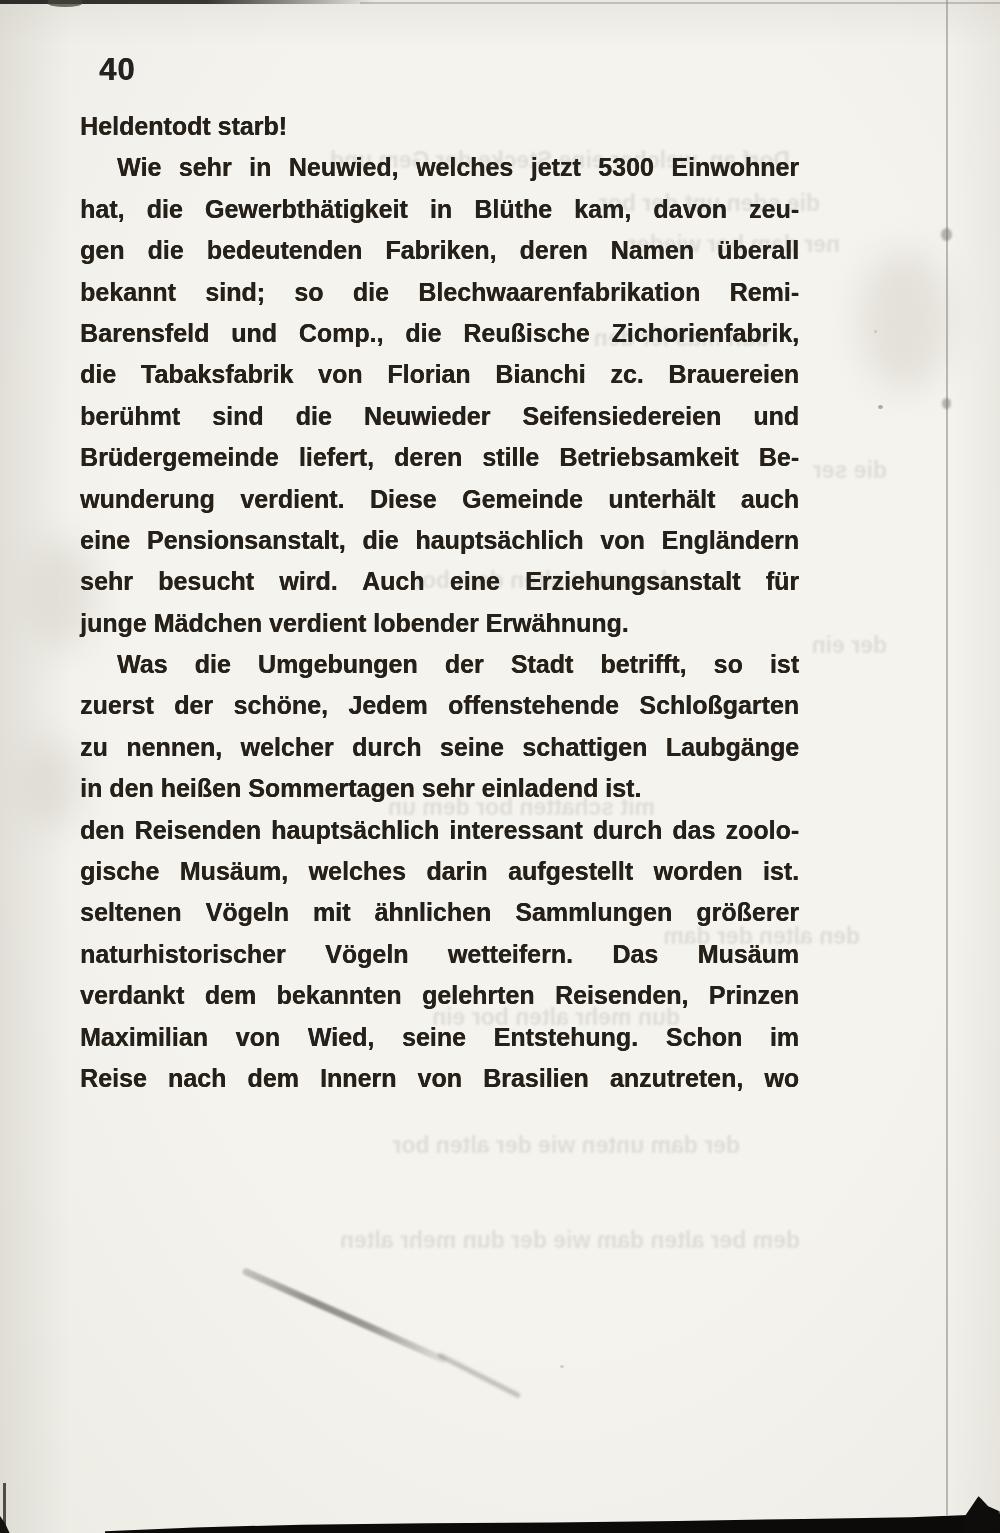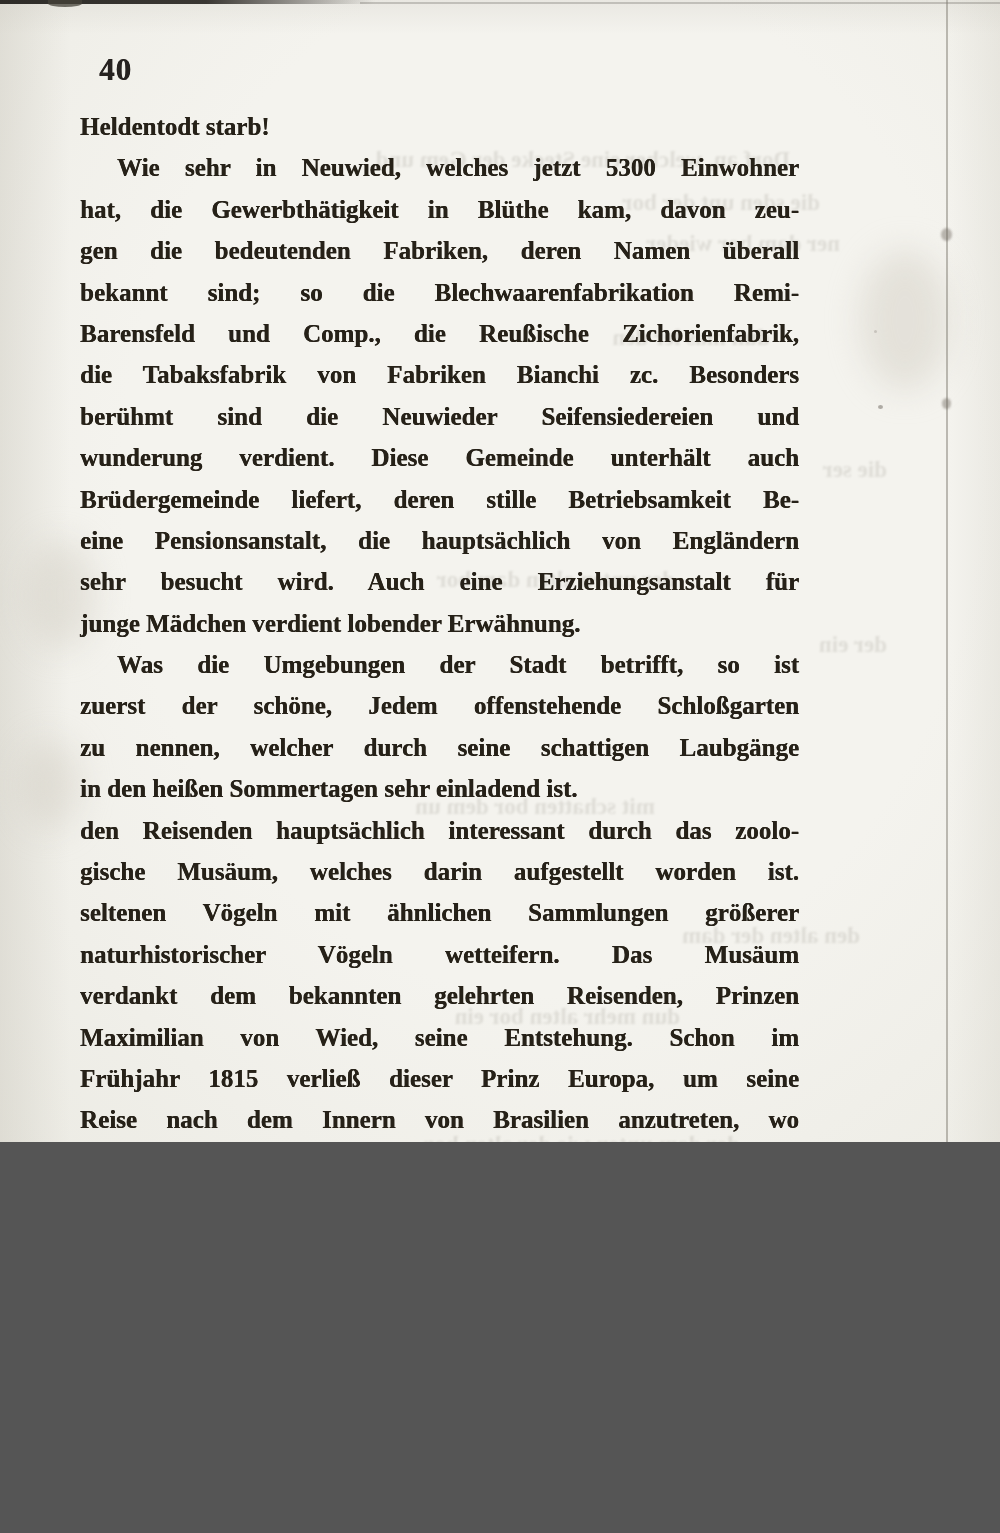--- a/index.html
+++ b/index.html
@@ -1,26 +1,26 @@
 <!DOCTYPE html>
 <html><head>
 <meta charset="utf-8">
 <style>
   html,body{margin:0;padding:0;background:#555;}
   #scan{
     position:relative;
-    width:1000px;height:1142px;
+    width:1000px;height:1533px;
     overflow:hidden;
     background:
       linear-gradient(90deg, rgba(205,202,192,.45) 0%, rgba(205,202,192,0) 7%),
       linear-gradient(270deg, rgba(210,207,197,.30) 0%, rgba(210,207,197,0) 5%),
       linear-gradient(180deg, rgba(200,197,188,.25) 0%, rgba(200,197,188,0) 3%),
       radial-gradient(ellipse at 55% 42%, #f4f3ee 55%, #ecebe4 100%);
     background-color:#efeee8;
-    font-family:Liberation Serif, serif;
+    font-family:Liberation Sans, sans-serif;
   }
   
   .pagenum{
     position:absolute;left:99px;top:52px;
     font-size:31px;font-weight:700;color:#262220;
     letter-spacing:1px;
     text-shadow:0.4px 0 0 currentColor;
   }
   .textblock{
     position:absolute;left:80px;top:106px;width:719px;
@@ -126,38 +126,37 @@
 
   <div class="pagenum">40</div>
 
   <div class="textblock">
     <div class="tline j pend">Heldentodt starb!</div>
     <div class="tline j indent">Wie sehr in Neuwied, welches jetzt 5300 Einwohner</div>
     <div class="tline j">hat, die Gewerbthätigkeit in Blüthe kam, davon zeu-</div>
     <div class="tline j">gen die bedeutenden Fabriken, deren Namen überall</div>
     <div class="tline j">bekannt sind; so die Blechwaarenfabrikation Remi-</div>
     <div class="tline j">Barensfeld und Comp., die Reußische Zichorienfabrik,</div>
-    <div class="tline j">die Tabaksfabrik von Fabriken Bianchi zc. Besonders</div>
+    <div class="tline j">die Tabaksfabrik von Florian Bianchi zc. Brauereien</div>
     <div class="tline j">berühmt sind die Neuwieder Seifensiedereien und</div>
+    <div class="tline j">Brüdergemeinde liefert, deren stille Betriebsamkeit Be-</div>
     <div class="tline j">wunderung verdient. Diese Gemeinde unterhält auch</div>
-    <div class="tline j">Brüdergemeinde liefert, deren stille Betriebsamkeit Be-</div>
     <div class="tline j">eine Pensionsanstalt, die hauptsächlich von Engländern</div>
     <div class="tline j">sehr besucht wird. Auch eine Erziehungsanstalt für</div>
     <div class="tline j pend">junge Mädchen verdient lobender Erwähnung.</div>
     <div class="tline j indent">Was die Umgebungen der Stadt betrifft, so ist</div>
     <div class="tline j">zuerst der schöne, Jedem offenstehende Schloßgarten</div>
     <div class="tline j">zu nennen, welcher durch seine schattigen Laubgänge</div>
     <div class="tline j pend">in den heißen Sommertagen sehr einladend ist.</div>
     <div class="tline j">den Reisenden hauptsächlich interessant durch das zoolo-</div>
     <div class="tline j">gische Musäum, welches darin aufgestellt worden ist.</div>
     <div class="tline j">seltenen Vögeln mit ähnlichen Sammlungen größerer</div>
     <div class="tline j">naturhistorischer Vögeln wetteifern. Das Musäum</div>
     <div class="tline j">verdankt dem bekannten gelehrten Reisenden, Prinzen</div>
     <div class="tline j">Maximilian von Wied, seine Entstehung. Schon im</div>
-    <div class="tline j">Frühjahr 1815 verließ dieser Prinz Europa, um seine</div>
     <div class="tline j">Reise nach dem Innern von Brasilien anzutreten, wo</div>
   </div>
 
   <div class="edge-top"></div>
   <div class="edge-top-faint"></div>
   <div class="edge-top-bump"></div>
   <div class="crease"></div>
   <div class="crease-knot" style="left:941px;top:228px;width:11px;height:13px;"></div>
   <div class="crease-knot" style="left:942px;top:398px;width:9px;height:11px;"></div>
   <div class="speck" style="left:878px;top:405px;width:5px;height:4px;"></div>

